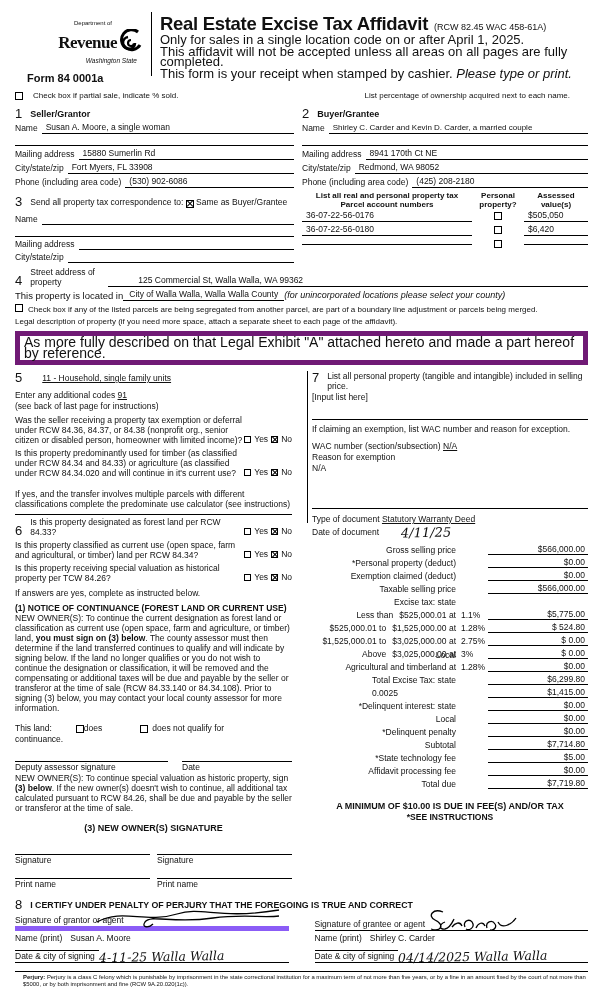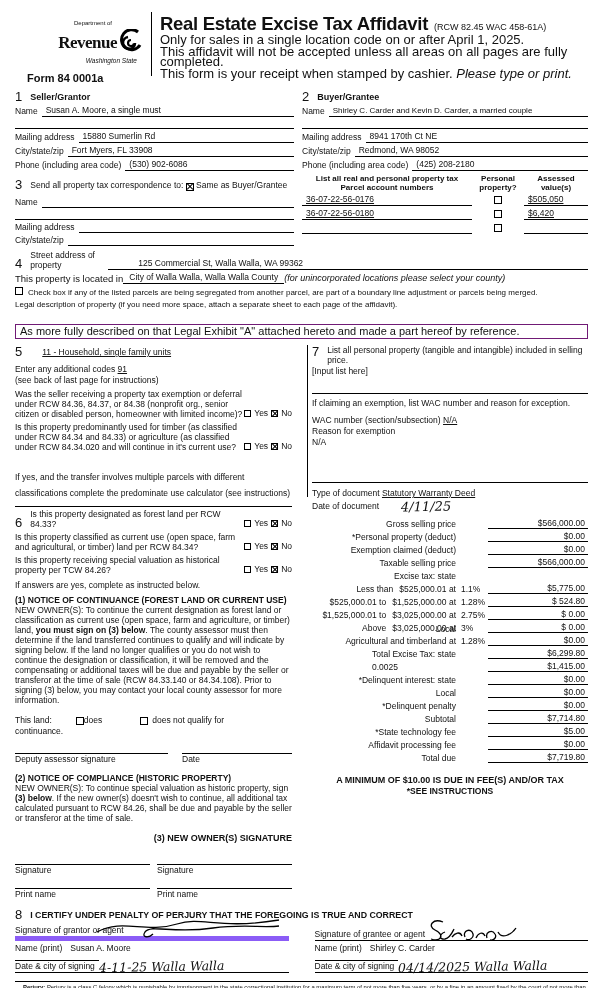--- a/index.html
+++ b/index.html
@@ -39,50 +39,50 @@
   .secnum { font-size:13px; line-height:13px; padding-right:8px; }
   .sechead { display:flex; align-items:flex-end; }
   .sechead .sectitle { font-weight:bold; font-size:9px; }
   
   .twocol { display:flex; margin-top:6px; }
   .col-l { width:287px; padding-right:8px; }
   .col-r { flex:1; }
   
   .ptable-head { display:flex; font-weight:bold; font-size:8px; line-height:9px; text-align:center; margin-top:3px; }
   .ph1 { flex:1; } .ph2 { width:52px;text-align:center; } .ph3 { width:64px; }
-  .prow { display:flex; align-items:flex-end; height:14px;text-decoration:underline; }
+  .prow { display:flex; align-items:center; height:14px; }
   .pnum { flex:1; border-bottom:1px solid #000; padding-left:4px; }
   .pcbx { width:52px; text-align:center; }
   .pval { width:64px; border-bottom:1px solid #000; padding-left:4px; }
   
   .sec4 { margin-top:4px; }
   .sec4-row1 { display:flex; align-items:flex-end; }
   .sec4-addrlab { width:78px; line-height:10px; }
   .italic { font-style:italic; }
   .locrow { display:flex; align-items:flex-end; margin-top:2px; }
   .locval { border-bottom:1px solid #000; padding:0 6px; white-space:nowrap; }
   .cbrow { display:flex; gap:5px; align-items:flex-start; margin-top:3px; font-size:8px; }
-  .legal-box { border:1px solid #701a75; padding:1px 4px; font-size:11px; margin-top:14px; }
+  .legal-box { border:5px solid #701a75; padding:1px 4px; font-size:14px; margin-top:4px; }
   
   .maincols { display:flex; margin-top:6px; position:relative; }
   .vdiv { position:absolute; left:292px; top:0; width:1px; height:152px; background:#000; }
   .mc-l { width:287px; padding-right:10px; }
   .mc-r { flex:1; padding-left:10px; }
   .qrow { display:flex; align-items:flex-end; margin-top:3px;justify-content:space-between; }
   .qtext { width:237px; line-height:10px; }
   .yn { white-space:nowrap; display:flex; gap:3px; align-items:center; margin-left:auto; font-size:8.5px; }
   .hrline { border-top:1px solid #000; margin-top:5px; }
   .codeshead { text-decoration:underline; }
   .noticetitle { font-weight:bold; margin-top:4px; line-height:10px; }
   .noticebody { line-height:10px; text-align:left; }
   .thisland { display:flex; gap:10px; margin-top:10px; }
   .deprow { display:flex; gap:14px; margin-top:16px; }
   .deprow .dcol1 { flex:1; border-top:1px solid #000; }
   .deprow .dcol2 { width:110px; border-top:1px solid #000; }
-  .sig3title { font-weight:bold; text-align:right; margin-top:10px; font-size:9px; }
+  .sig3title { font-weight:bold; text-align:center; margin-top:10px; font-size:9px; }
   .sigpair { display:flex; gap:7px; margin-top:16px; }
   .sigpair > div { flex:1; border-top:1px solid #000; }
   
   .inputlist { margin-top:1px; }
   .taxtable { margin-top:4px; }
   .trow { display:flex; align-items:flex-end; height:13px; line-height:10px; }
   .tlabel { flex:1; display:flex; justify-content:flex-end; padding-right:5px; white-space:nowrap; }
   .tpre { margin-right:6px; }
   .tpre.tfloat { margin-right:auto; margin-left:60px;margin-top:38px; }
   .trate { width:27px;margin-top:10px; }
@@ -128,30 +128,35 @@
       <div class="title-row">
         <span class="main-title">Real Estate Excise Tax Affidavit</span>
         <span class="title-rcw">(RCW 82.45 WAC 458-61A)</span>
       </div>
       <div class="sub-line">Only for sales in a single location code on or after April 1, 2025.</div>
       <div class="sub-line">This affidavit will not be accepted unless all areas on all pages are fully completed.</div>
       <div class="sub-line"><span>This form is your receipt when stamped by cashier. </span><span class="italic">Please type or print.</span></div>
     </div>
   </div>
 
+  <div class="partial-row">
+    <span class="cb big"></span>
+    <span style="margin-left:10px">Check box if partial sale, indicate % sold.</span>
+    <span class="right-note">List percentage of ownership acquired next to each name.</span>
+  </div>
 
   <div class="twocol">
     <div class="col-l">
       <div class="sechead">
           <span class="secnum">1</span>
           <span class="sectitle">Seller/Grantor</span>
         </div>
       <div class="frow">
           <span class="lab">Name</span>
-          <span class="ul">Susan A. Moore, a single must</span>
+          <span class="ul">Susan A. Moore, a single woman</span>
         </div>
       <div class="blankline"></div>
       <div class="frow">
           <span class="lab">Mailing address</span>
           <span class="ul">15880 Sumerlin Rd</span>
         </div>
       <div class="frow">
           <span class="lab">City/state/zip</span>
           <span class="ul">Fort Myers, FL  33908</span>
         </div>
@@ -262,21 +267,21 @@
       </div>
       <div class="qrow">
         <span class="qtext">Is this property predominantly used for timber (as classified under RCW 84.34 and 84.33) or agriculture (as classified under RCW 84.34.020 and will continue in it's current use?</span>
         <span class="yn">
             <span class="cb"></span>
             <span>Yes</span>
             <span class="cb checked"></span>
             <span>No</span>
           </span>
       </div>
-      <div style="line-height:16px; margin-top:17px">If yes, and the transfer involves multiple parcels with different classifications complete the predominate use calculator (see instructions)</div>
+      <div style="line-height:10px; margin-top:11px">If yes, and the transfer involves multiple parcels with different classifications complete the predominate use calculator (see instructions)</div>
       <div class="hrline"></div>
       <div class="qrow" style="margin-top:2px">
         <span class="secnum">6</span>
         <span class="qtext" style="width:215px">Is this property designated as forest land per RCW 84.33?</span>
         <span class="yn">
             <span class="cb"></span>
             <span>Yes</span>
             <span class="cb checked"></span>
             <span>No</span>
           </span>
@@ -311,21 +316,20 @@
         <span style="display:flex;gap:4px;align-items:center;margin-left:28px">
             <span class="cb big"></span>
             <span>does not qualify for</span>
           </span>
       </div>
       <div>continuance.</div>
       <div class="deprow">
         <span class="dcol1"><span>Deputy assessor signature</span></span>
         <span class="dcol2"><span>Date</span></span>
       </div>
-      <div class="noticetitle" style="margin-top:8px">(2) NOTICE OF COMPLIANCE (HISTORIC PROPERTY)</div>
       <div class="noticebody"><span>NEW OWNER(S): To continue special valuation as historic property, sign </span><b>(3) below</b><span>. If the new owner(s) doesn't wish to continue, all additional tax calculated pursuant to RCW 84.26, shall be due and payable by the seller or transferor at the time of sale.</span></div>
       <div class="sig3title">(3) NEW OWNER(S) SIGNATURE</div>
       <div class="sigpair" style="margin-top:20px">
         <div><span>Signature</span></div>
         <div><span>Signature</span></div>
       </div>
       <div class="sigpair" style="margin-top:12px">
         <div><span>Print name</span></div>
         <div><span>Print name</span></div>
       </div>

